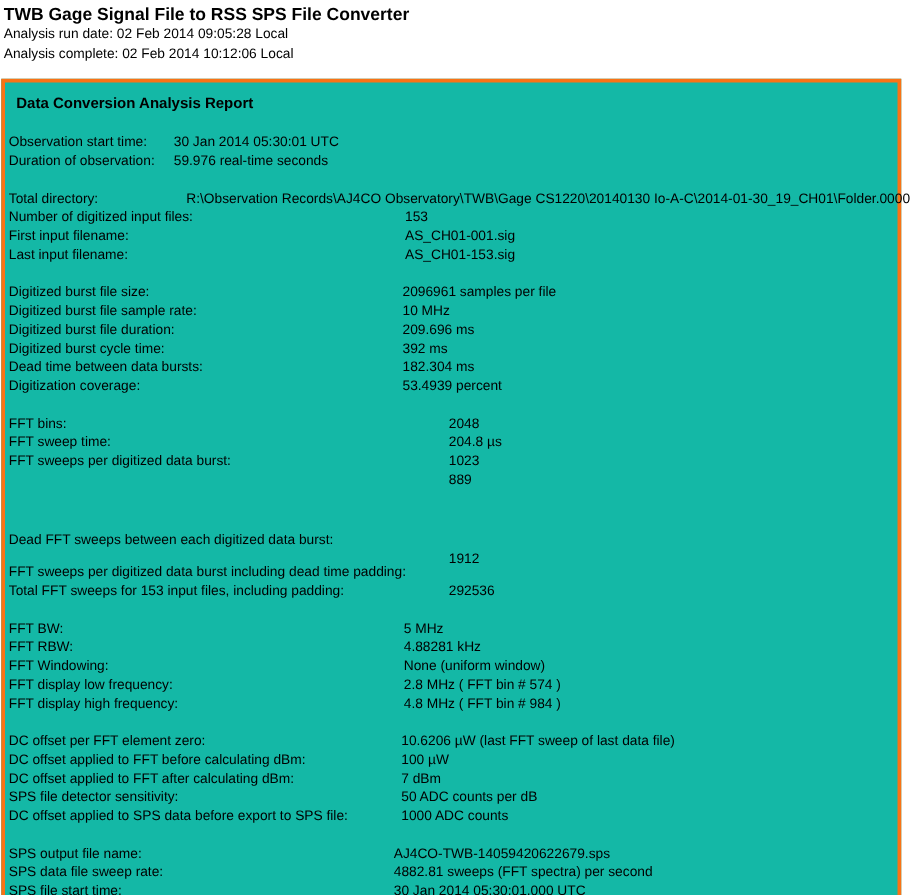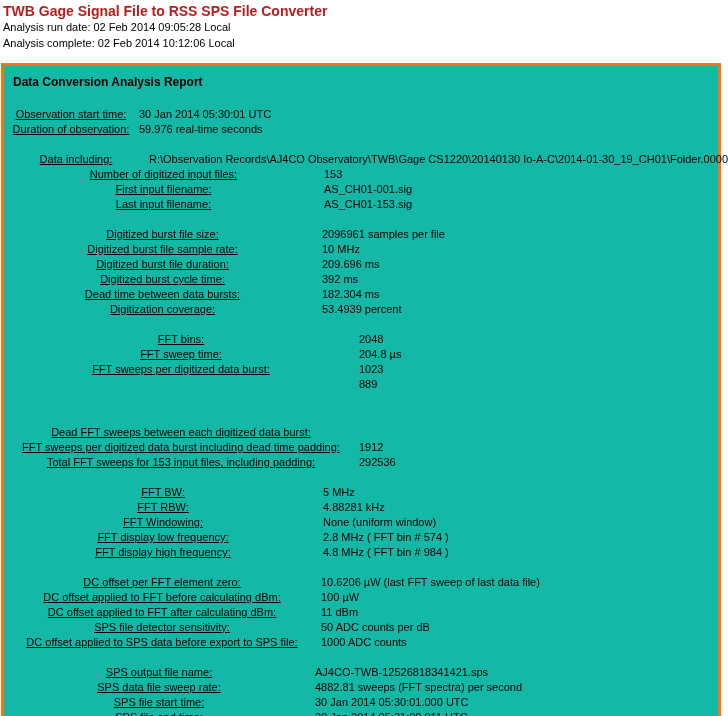--- a/index.html
+++ b/index.html
@@ -8,21 +8,21 @@
     width: 728px; height: 716px;
     background: #ffffff;
     font-family: "Liberation Sans", sans-serif;
     font-size: 11px;
     color: #000000;
     position: relative;
     overflow: hidden;
   }
   .header { padding: 3px 0 0 3px; }
   .title {
-    color: #b91c1c;
+    color: #000000;
     font-weight: bold;
     font-size: 14px;
     line-height: 16px;
     white-space: nowrap;
   }
   .meta { line-height: 16px; white-space: nowrap; }
 
   .report-box {
     position: absolute;
     left: 1px; top: 63px;
@@ -39,79 +39,78 @@
     line-height: 15px;
     padding-left: 6px;
     margin-bottom: 17px;
     white-space: nowrap;
   }
   .group { margin-top: 15px; }
   .group:first-child { margin-top: 0; }
   .row { line-height: 15px; white-space: nowrap; }
   .lbl {
     display: inline-block;
-    text-align: center;
+    text-align: left;
     vertical-align: top;
     white-space: nowrap;
-    text-decoration: underline;
   }
   .val { margin-left: 4px; }
 </style>
 </head>
 <body>
 
 <div class="header">
   <div class="title">TWB Gage Signal File to RSS SPS File Converter</div>
   <div class="meta">Analysis run date: 02 Feb 2014 09:05:28 Local</div>
   <div class="meta">Analysis complete: 02 Feb 2014 10:12:06 Local</div>
 </div>
 
 <div class="report-box">
   <div class="report-heading">Data Conversion Analysis Report</div>
   <div id="groups">
       <div class="group">
         <div class="row"><span class="lbl" style="width: 128px;">Observation start time:</span><span class="val">30 Jan 2014 05:30:01 UTC</span></div>
         <div class="row"><span class="lbl" style="width: 128px;">Duration of observation:</span><span class="val">59.976 real-time seconds</span></div>
       </div>
       <div class="group">
-        <div class="row"><span class="lbl" style="width: 138px;">Data including:</span><span class="val">R:\Observation Records\AJ4CO Observatory\TWB\Gage CS1220\20140130 Io-A-C\2014-01-30_19_CH01\Folder.00001</span></div>
+        <div class="row"><span class="lbl" style="width: 138px;">Total directory:</span><span class="val">R:\Observation Records\AJ4CO Observatory\TWB\Gage CS1220\20140130 Io-A-C\2014-01-30_19_CH01\Folder.00001</span></div>
         <div class="row"><span class="lbl" style="width: 313px;">Number of digitized input files:</span><span class="val">153</span></div>
         <div class="row"><span class="lbl" style="width: 313px;">First input filename:</span><span class="val">AS_CH01-001.sig</span></div>
         <div class="row"><span class="lbl" style="width: 313px;">Last input filename:</span><span class="val">AS_CH01-153.sig</span></div>
       </div>
       <div class="group">
         <div class="row"><span class="lbl" style="width: 311px;">Digitized burst file size:</span><span class="val">2096961 samples per file</span></div>
         <div class="row"><span class="lbl" style="width: 311px;">Digitized burst file sample rate:</span><span class="val">10 MHz</span></div>
         <div class="row"><span class="lbl" style="width: 311px;">Digitized burst file duration:</span><span class="val">209.696 ms</span></div>
         <div class="row"><span class="lbl" style="width: 311px;">Digitized burst cycle time:</span><span class="val">392 ms</span></div>
         <div class="row"><span class="lbl" style="width: 311px;">Dead time between data bursts:</span><span class="val">182.304 ms</span></div>
         <div class="row"><span class="lbl" style="width: 311px;">Digitization coverage:</span><span class="val">53.4939 percent</span></div>
       </div>
       <div class="group">
         <div class="row"><span class="lbl" style="width: 348px;">FFT bins:</span><span class="val">2048</span></div>
         <div class="row"><span class="lbl" style="width: 348px;">FFT sweep time:</span><span class="val">204.8 µs</span></div>
         <div class="row"><span class="lbl" style="width: 348px;">FFT sweeps per digitized data burst:</span><span class="val">1023</span></div>
         <div class="row"><span class="lbl" style="width: 348px; margin-top: 48px;">Dead FFT sweeps between each digitized data burst:</span><span class="val">889</span></div>
-        <div class="row"><span class="lbl" style="width: 348px;">FFT sweeps per digitized data burst including dead time padding:</span><span class="val">1912</span></div>
+        <div class="row"><span class="lbl" style="width: 348px; margin-top: 11px;">FFT sweeps per digitized data burst including dead time padding:</span><span class="val">1912</span></div>
         <div class="row"><span class="lbl" style="width: 348px;">Total FFT sweeps for 153 input files, including padding:</span><span class="val">292536</span></div>
       </div>
       <div class="group">
         <div class="row"><span class="lbl" style="width: 312px;">FFT BW:</span><span class="val">5 MHz</span></div>
         <div class="row"><span class="lbl" style="width: 312px;">FFT RBW:</span><span class="val">4.88281 kHz</span></div>
         <div class="row"><span class="lbl" style="width: 312px;">FFT Windowing:</span><span class="val">None (uniform window)</span></div>
         <div class="row"><span class="lbl" style="width: 312px;">FFT display low frequency:</span><span class="val">2.8 MHz ( FFT bin # 574 )</span></div>
         <div class="row"><span class="lbl" style="width: 312px;">FFT display high frequency:</span><span class="val">4.8 MHz ( FFT bin # 984 )</span></div>
       </div>
       <div class="group">
         <div class="row"><span class="lbl" style="width: 310px;">DC offset per FFT element zero:</span><span class="val">10.6206 µW (last FFT sweep of last data file)</span></div>
         <div class="row"><span class="lbl" style="width: 310px;">DC offset applied to FFT before calculating dBm:</span><span class="val">100 µW</span></div>
-        <div class="row"><span class="lbl" style="width: 310px;">DC offset applied to FFT after calculating dBm:</span><span class="val">11 dBm</span></div>
+        <div class="row"><span class="lbl" style="width: 310px;">DC offset applied to FFT after calculating dBm:</span><span class="val">7 dBm</span></div>
         <div class="row"><span class="lbl" style="width: 310px;">SPS file detector sensitivity:</span><span class="val">50 ADC counts per dB</span></div>
         <div class="row"><span class="lbl" style="width: 310px;">DC offset applied to SPS data before export to SPS file:</span><span class="val">1000 ADC counts</span></div>
       </div>
       <div class="group">
-        <div class="row"><span class="lbl" style="width: 304px;">SPS output file name:</span><span class="val">AJ4CO-TWB-12526818341421.sps</span></div>
+        <div class="row"><span class="lbl" style="width: 304px;">SPS output file name:</span><span class="val">AJ4CO-TWB-14059420622679.sps</span></div>
         <div class="row"><span class="lbl" style="width: 304px;">SPS data file sweep rate:</span><span class="val">4882.81 sweeps (FFT spectra) per second</span></div>
         <div class="row"><span class="lbl" style="width: 304px;">SPS file start time:</span><span class="val">30 Jan 2014 05:30:01.000 UTC</span></div>
         <div class="row"><span class="lbl" style="width: 304px;">SPS file end time:</span><span class="val">30 Jan 2014 05:31:00.911 UTC</span></div>
       </div>
     </div>
 </div>
 
 </body></html>

